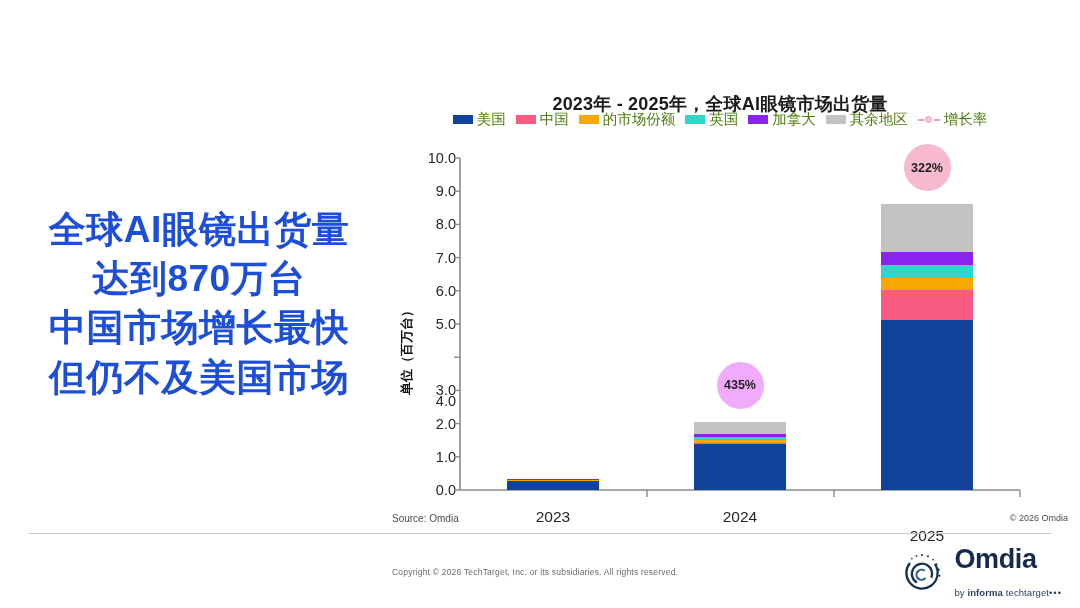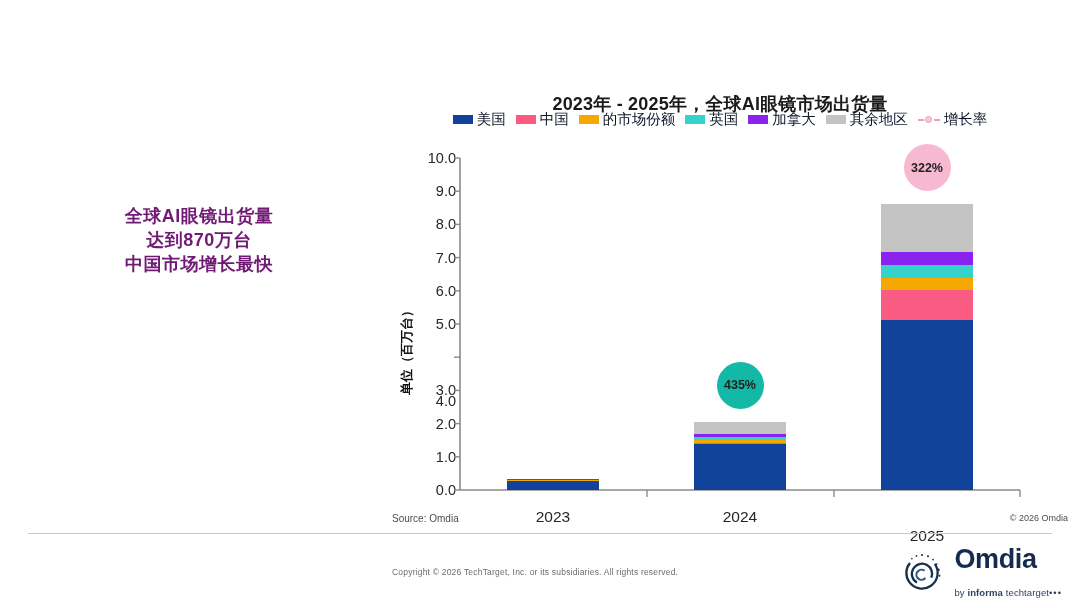--- a/index.html
+++ b/index.html
@@ -14,25 +14,25 @@
   #slide { position:absolute; inset:0; background:#fff; }
 
   
   #headline {
     position:absolute;
     left:18px; top:205px;
     width:362px;
     text-align:center;
   }
   #headline .hl-line {
-    font-size:18px;
+    font-size:37px;
     font-weight:bold;
     line-height:1.33;
     letter-spacing:0.5px;
-    color:#701a75;
+    color:#1d4ed8;
     white-space:nowrap;
   }
 
   
   #chart-title {
     position:absolute;
     left:400px; top:52px; width:640px;
     text-align:center;
     font-size:18px;
     font-weight:bold;
@@ -43,21 +43,21 @@
 
   
   #legend {
     position:absolute;
     left:400px; top:110px; width:640px;
     display:flex;
     justify-content:center;
     align-items:center;
     gap:10px;
     font-size:14.5px;
-    color:#0f172a;
+    color:#4d7c0f;
   }
   .legend-item { display:flex; align-items:center; gap:4px; white-space:nowrap; }
   .legend-swatch { width:20px; height:9px; display:inline-block; }
   .legend-line {
     width:22px; height:9px; display:inline-block; position:relative;
   }
   .legend-line::before,
   .legend-line::after {
     content:""; position:absolute; top:3.5px; height:2.5px; width:6px;
     background:#F49AC1;
@@ -153,20 +153,21 @@
 </style>
 </head>
 <body>
 
 <div id="slide">
 
   <div id="headline">
     <div class="hl-line">全球AI眼镜出货量</div>
     <div class="hl-line">达到870万台</div>
     <div class="hl-line">中国市场增长最快</div>
+    <div class="hl-line">但仍不及美国市场</div>
   </div>
 
   <div id="chart-title">2023年 - 2025年，全球AI眼镜市场出货量</div>
 
   <div id="legend">
       <div class="legend-item">
         <span class="legend-swatch" style="background: rgb(18, 67, 155);"></span>
         <span>美国</span>
       </div>
       <div class="legend-item">
@@ -249,21 +250,21 @@
           <div class="bar-stack" style="display: flex; flex-direction: column-reverse;">
             <div class="seg" title="美国: 1.38" style="background: rgb(18, 67, 155); height: 45.816px;"></div>
             <div class="seg" title="中国: 0.04" style="background: rgb(250, 91, 130); height: 1.328px;"></div>
             <div class="seg" title="澳大利亚: 0.08" style="background: rgb(245, 168, 0); height: 2.656px;"></div>
             <div class="seg" title="英国: 0.09" style="background: rgb(53, 212, 203); height: 2.988px;"></div>
             <div class="seg" title="加拿大: 0.09" style="background: rgb(139, 35, 240); height: 2.988px;"></div>
             <div class="seg" title="其余地区: 0.37" style="background: rgb(195, 195, 195); height: 12.284px;"></div>
           </div>
         </div>
         <div class="xtick-label" style="left: 290px; width: 100px;">2024</div>
-        <div class="growth-bubble" style="background: #14b8a6; left: 316.5px; top: 221.94px;">435%</div>
+        <div class="growth-bubble" style="background: #f0abfc; left: 316.5px; top: 221.94px;">435%</div>
         <div class="bar-group" style="left: 481px; width: 92px; height: 350px; bottom: 30px;">
           <div class="bar-stack" style="display: flex; flex-direction: column-reverse;">
             <div class="seg" title="美国: 5.12" style="background: rgb(18, 67, 155); height: 169.984px;"></div>
             <div class="seg" title="中国: 0.9" style="background: rgb(250, 91, 130); height: 29.88px;"></div>
             <div class="seg" title="澳大利亚: 0.37" style="background: rgb(245, 168, 0); height: 12.284px;"></div>
             <div class="seg" title="英国: 0.39" style="background: rgb(53, 212, 203); height: 12.948px;"></div>
             <div class="seg" title="加拿大: 0.39" style="background: rgb(139, 35, 240); height: 12.948px;"></div>
             <div class="seg" title="其余地区: 1.45" style="background: rgb(195, 195, 195); height: 48.14px;"></div>
           </div>
         </div>

